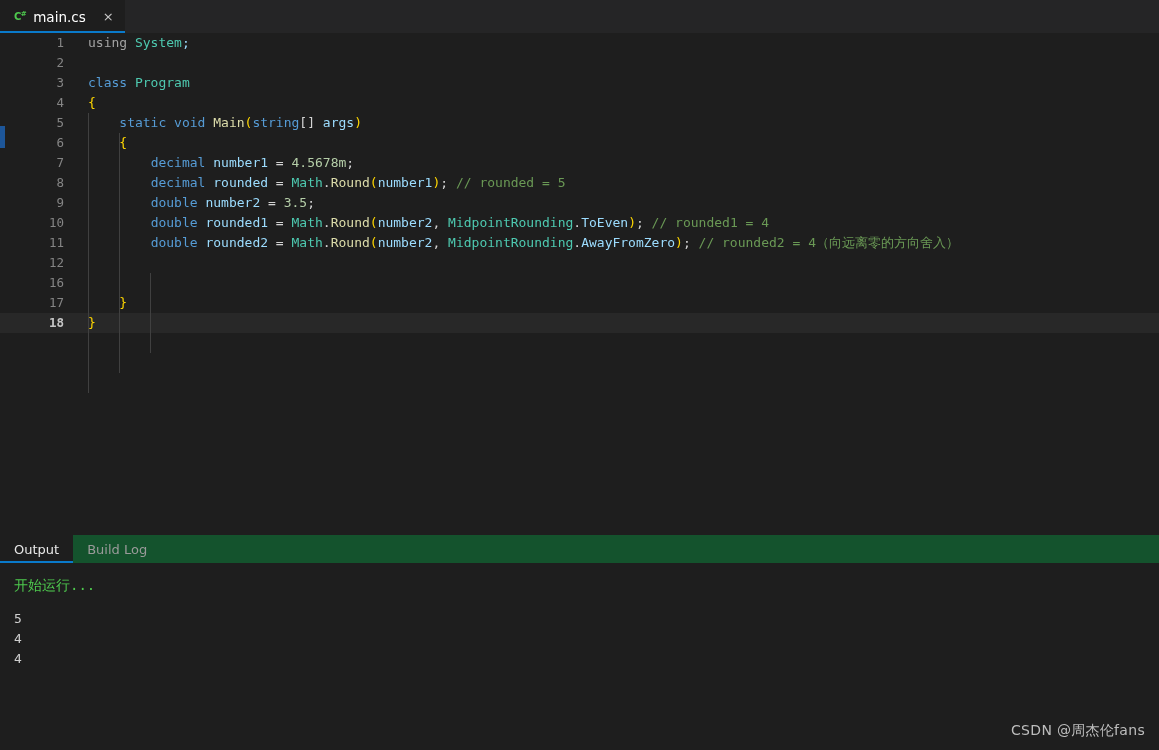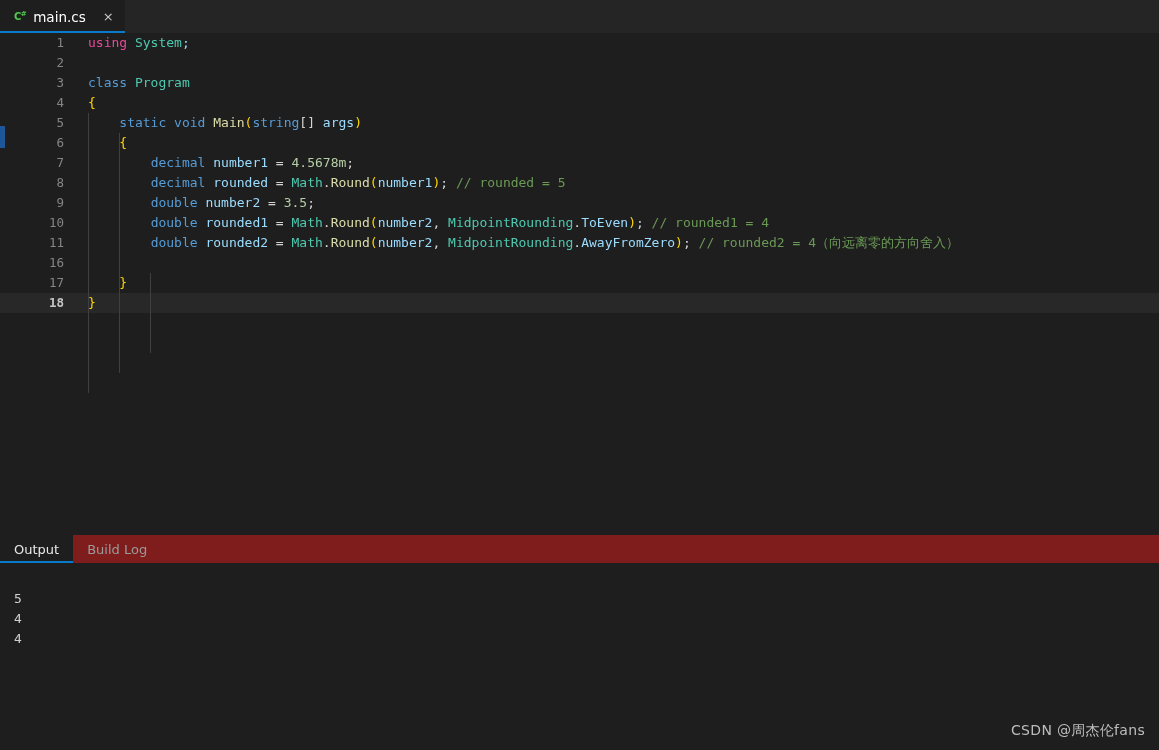--- a/index.html
+++ b/index.html
@@ -112,21 +112,21 @@
     padding-left: 24px;
     font-size: 13px;
     font-family: "DejaVu Sans Mono", monospace;
     color: #d4d4d4;
     white-space: pre;
     position: relative;
   }
 
   
   .k  { color: #569cd6; }   
-  .ct { color: #ec4899; }   
+  .ct { color: #a3a3a3; }   
   .t  { color: #4ec9b0; }   
   .f  { color: #dcdcaa; }   
   .v  { color: #9cdcfe; }   
   .n  { color: #b5cea8; }   
   .c  { color: #6a9955; }   
   .p  { color: #d4d4d4; }   
   .br1{ color: #ffd700; }
 
   
   .guides {
@@ -143,21 +143,21 @@
 
   
   #panel {
     height: 215px;
     background: #1e1e1e;
     display: flex;
     flex-direction: column;
   }
   #panel-tabs {
     height: 28px;
-    background: #7f1d1d;
+    background: #14532d;
     display: flex;
     align-items: stretch;
   }
   .ptab {
     display: flex;
     align-items: center;
     padding: 0 14px;
     font-family: "DejaVu Sans", sans-serif;
     font-size: 13px;
     color: #9a9a9a;
@@ -252,20 +252,24 @@
       </div>
       <div class="line">
         <div class="ln">10</div>
         <div class="code"><span>        </span><span class="k">double</span><span> </span><span class="v">rounded1</span><span class="p"> = </span><span class="t">Math</span><span class="p">.</span><span class="f">Round</span><span class="br1">(</span><span class="v">number2</span><span class="p">, </span><span class="t">MidpointRounding</span><span class="p">.</span><span class="v">ToEven</span><span class="br1">)</span><span class="p">; </span><span class="c">// rounded1 = 4</span></div>
       </div>
       <div class="line">
         <div class="ln">11</div>
         <div class="code"><span>        </span><span class="k">double</span><span> </span><span class="v">rounded2</span><span class="p"> = </span><span class="t">Math</span><span class="p">.</span><span class="f">Round</span><span class="br1">(</span><span class="v">number2</span><span class="p">, </span><span class="t">MidpointRounding</span><span class="p">.</span><span class="v">AwayFromZero</span><span class="br1">)</span><span class="p">; </span><span class="c">// rounded2 = 4（向远离零的方向舍入）</span></div>
       </div>
       <div class="line">
+        <div class="ln">12</div>
+        <div class="code"></div>
+      </div>
+      <div class="line">
         <div class="ln">16</div>
         <div class="code"></div>
       </div>
       <div class="line">
         <div class="ln">17</div>
         <div class="code"><span>    </span><span class="br1">}</span></div>
       </div>
       <div class="line current">
         <div class="ln">18</div>
         <div class="code"><span class="br1">}</span></div>
@@ -281,20 +285,21 @@
 <div id="panel">
   <div id="panel-tabs">
     <div class="ptab active">
         <span>Output</span>
       </div>
     <div class="ptab">
         <span>Build Log</span>
       </div>
   </div>
   <div id="panel-body">
+      <div class="out-line out-green">开始运行...</div>
       <div class="out-gap"></div>
       <div class="out-line out-plain">5</div>
       <div class="out-line out-plain">4</div>
       <div class="out-line out-plain">4</div>
       <div class="out-gap"></div>
     </div>
 </div>
 
 <div id="watermark">CSDN @周杰伦fans</div>
 

